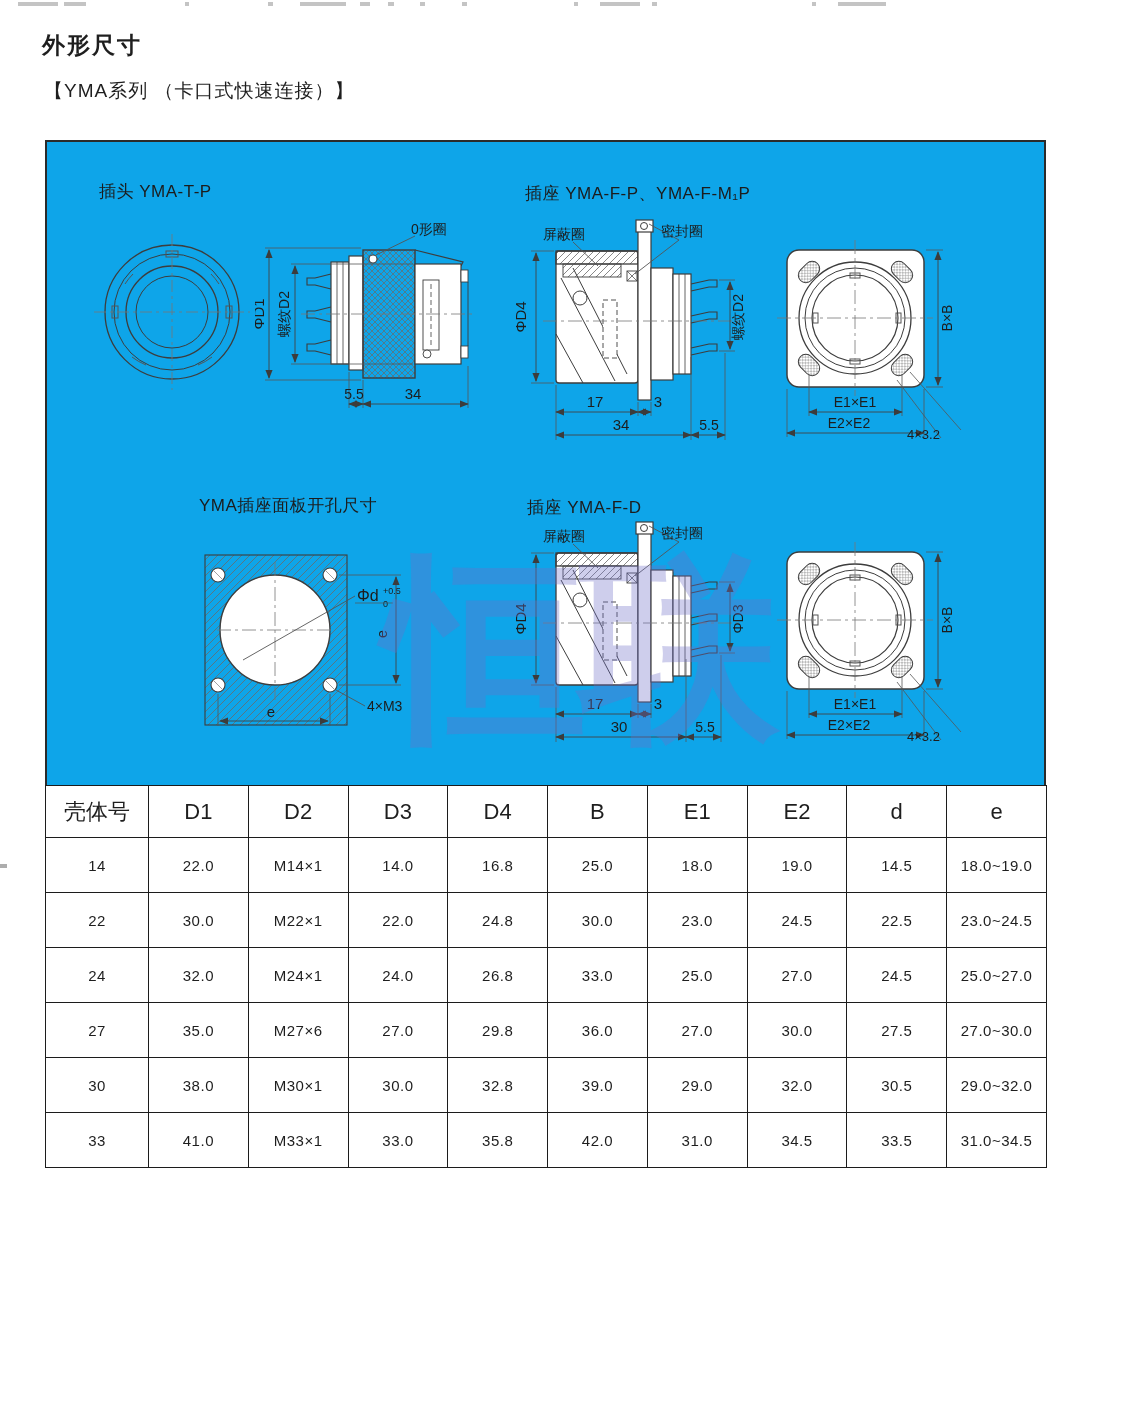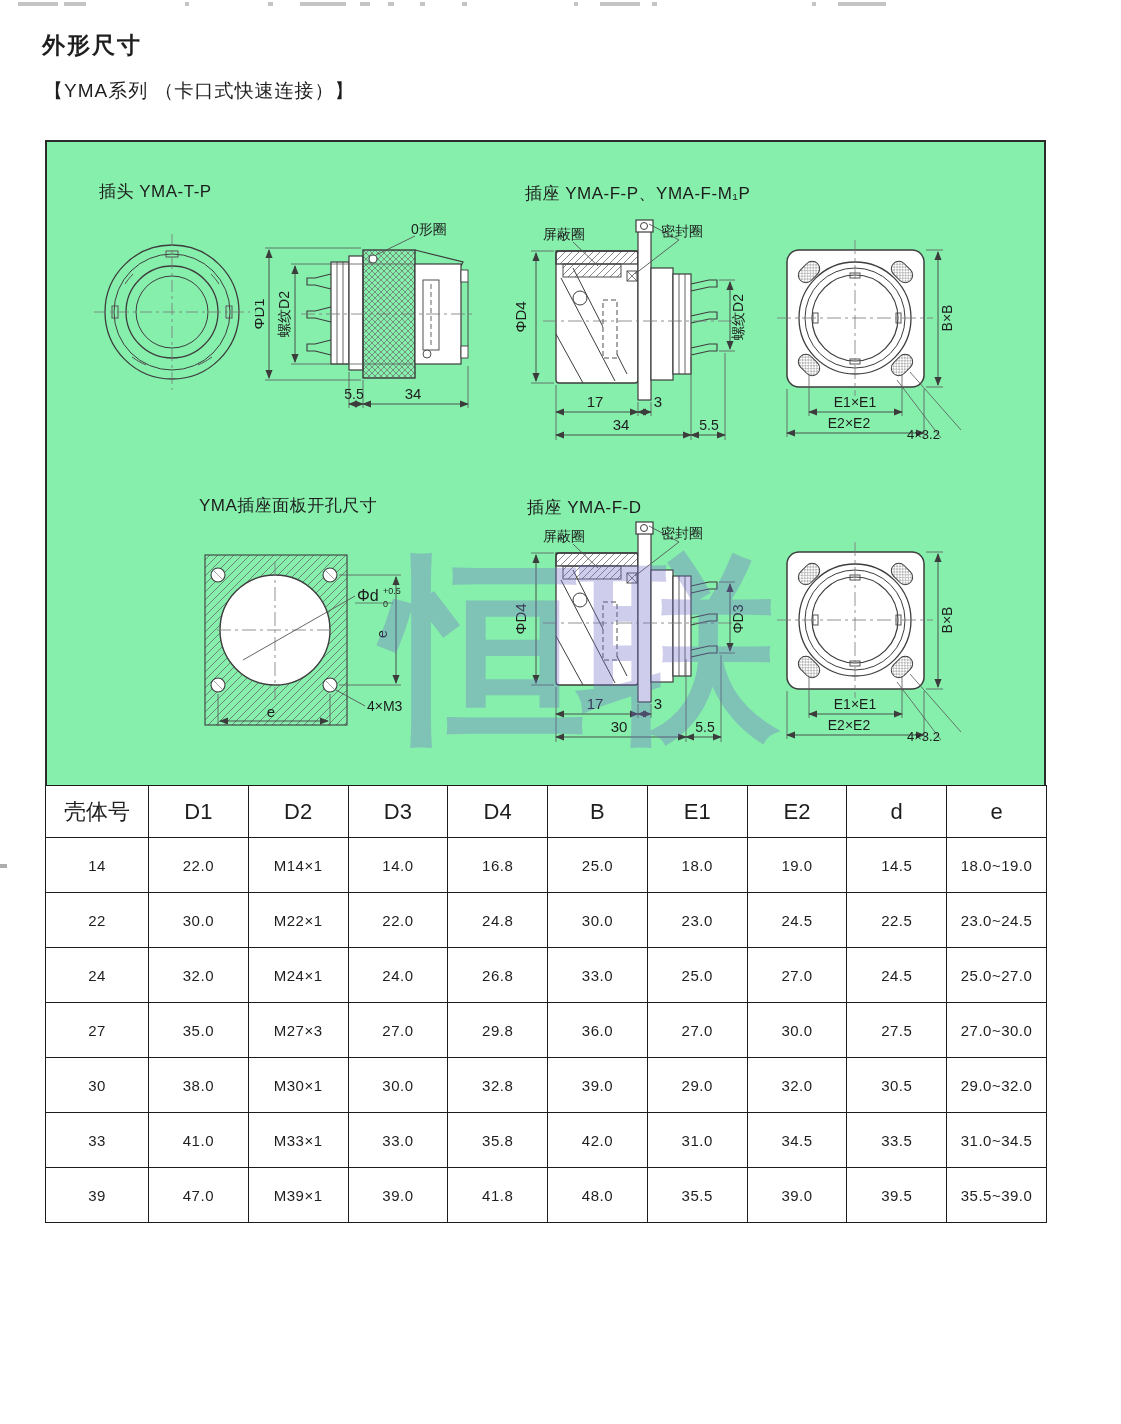--- a/index.html
+++ b/index.html
@@ -3,21 +3,21 @@
 <meta charset="utf-8">
 <style>
   html,body{margin:0;padding:0;background:#fff;}
   body{font-family:"Liberation Sans","DejaVu Sans",sans-serif;color:#1e1e1e;}
   .page{position:relative;width:1121px;height:1372px;background:#fff;overflow:hidden;}
   .frag{position:absolute;top:2px;height:4px;background:#8a8a8a;opacity:.5;}
   .edge-tick{position:absolute;left:0;top:864px;width:7px;height:4px;background:#777;opacity:.6;}
   .page-title{position:absolute;left:42px;top:30px;font-size:23px;font-weight:bold;letter-spacing:2px;}
   .page-subtitle{position:absolute;left:44px;top:78px;font-size:19px;letter-spacing:1px;}
   .diagram-box{position:absolute;left:45px;top:140px;width:1001px;height:645px;
-               border:2px solid #2b2b2b;border-bottom:none;box-sizing:border-box;background:#86efac;}
+               border:2px solid #2b2b2b;border-bottom:none;box-sizing:border-box;background:#0ea5e9;}
   .dlabel{position:absolute;font-size:17px;color:#1c1c1c;letter-spacing:.5px;white-space:nowrap;}
   .dsvg{position:absolute;}
   svg{font-family:"Liberation Sans","DejaVu Sans",sans-serif;}
   svg text{fill:#1d1d1d;}
   .dim-table{position:absolute;left:45px;top:785px;width:1002px;border-collapse:collapse;table-layout:fixed;background:#fff;}
   .dim-table th,.dim-table td{border:1.6px solid #1c1c1c;text-align:center;vertical-align:middle;
       font-weight:normal;font-size:15px;padding:0;white-space:nowrap;overflow:hidden;}
   .dim-table th{height:51px;font-size:22px;}
   .dim-table td{height:54px;letter-spacing:.5px;}
   .dim-table col.c0{width:103px;}
@@ -532,21 +532,21 @@
           <td>26.8</td>
           <td>33.0</td>
           <td>25.0</td>
           <td>27.0</td>
           <td>24.5</td>
           <td>25.0~27.0</td>
         </tr>
         <tr>
           <td>27</td>
           <td>35.0</td>
-          <td>M27×3</td>
+          <td>M27×6</td>
           <td>27.0</td>
           <td>29.8</td>
           <td>36.0</td>
           <td>27.0</td>
           <td>30.0</td>
           <td>27.5</td>
           <td>27.0~30.0</td>
         </tr>
         <tr>
           <td>30</td>
@@ -565,29 +565,17 @@
           <td>41.0</td>
           <td>M33×1</td>
           <td>33.0</td>
           <td>35.8</td>
           <td>42.0</td>
           <td>31.0</td>
           <td>34.5</td>
           <td>33.5</td>
           <td>31.0~34.5</td>
         </tr>
-        <tr>
-          <td>39</td>
-          <td>47.0</td>
-          <td>M39×1</td>
-          <td>39.0</td>
-          <td>41.8</td>
-          <td>48.0</td>
-          <td>35.5</td>
-          <td>39.0</td>
-          <td>39.5</td>
-          <td>35.5~39.0</td>
-        </tr>
       </tbody>
   </table>
 
   <div class="wm-center">恒联</div>
 </div>
 
 </body></html>

